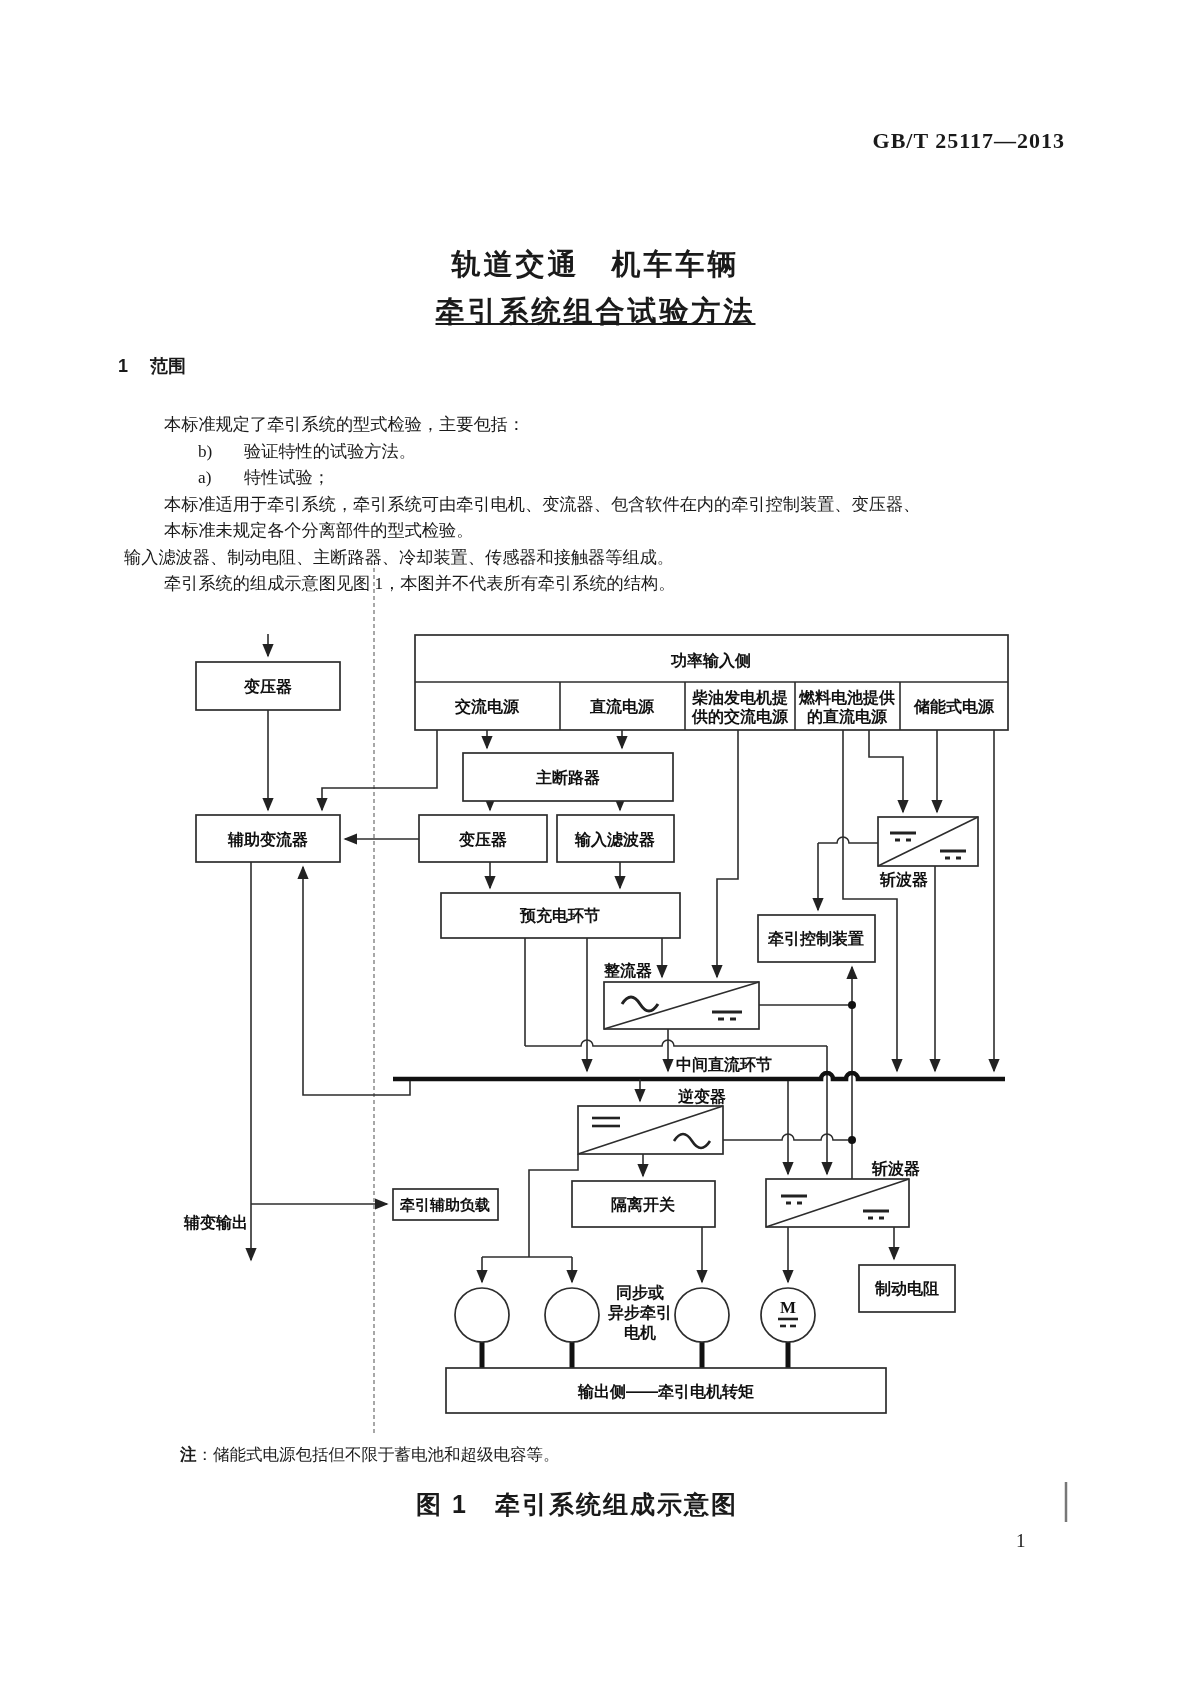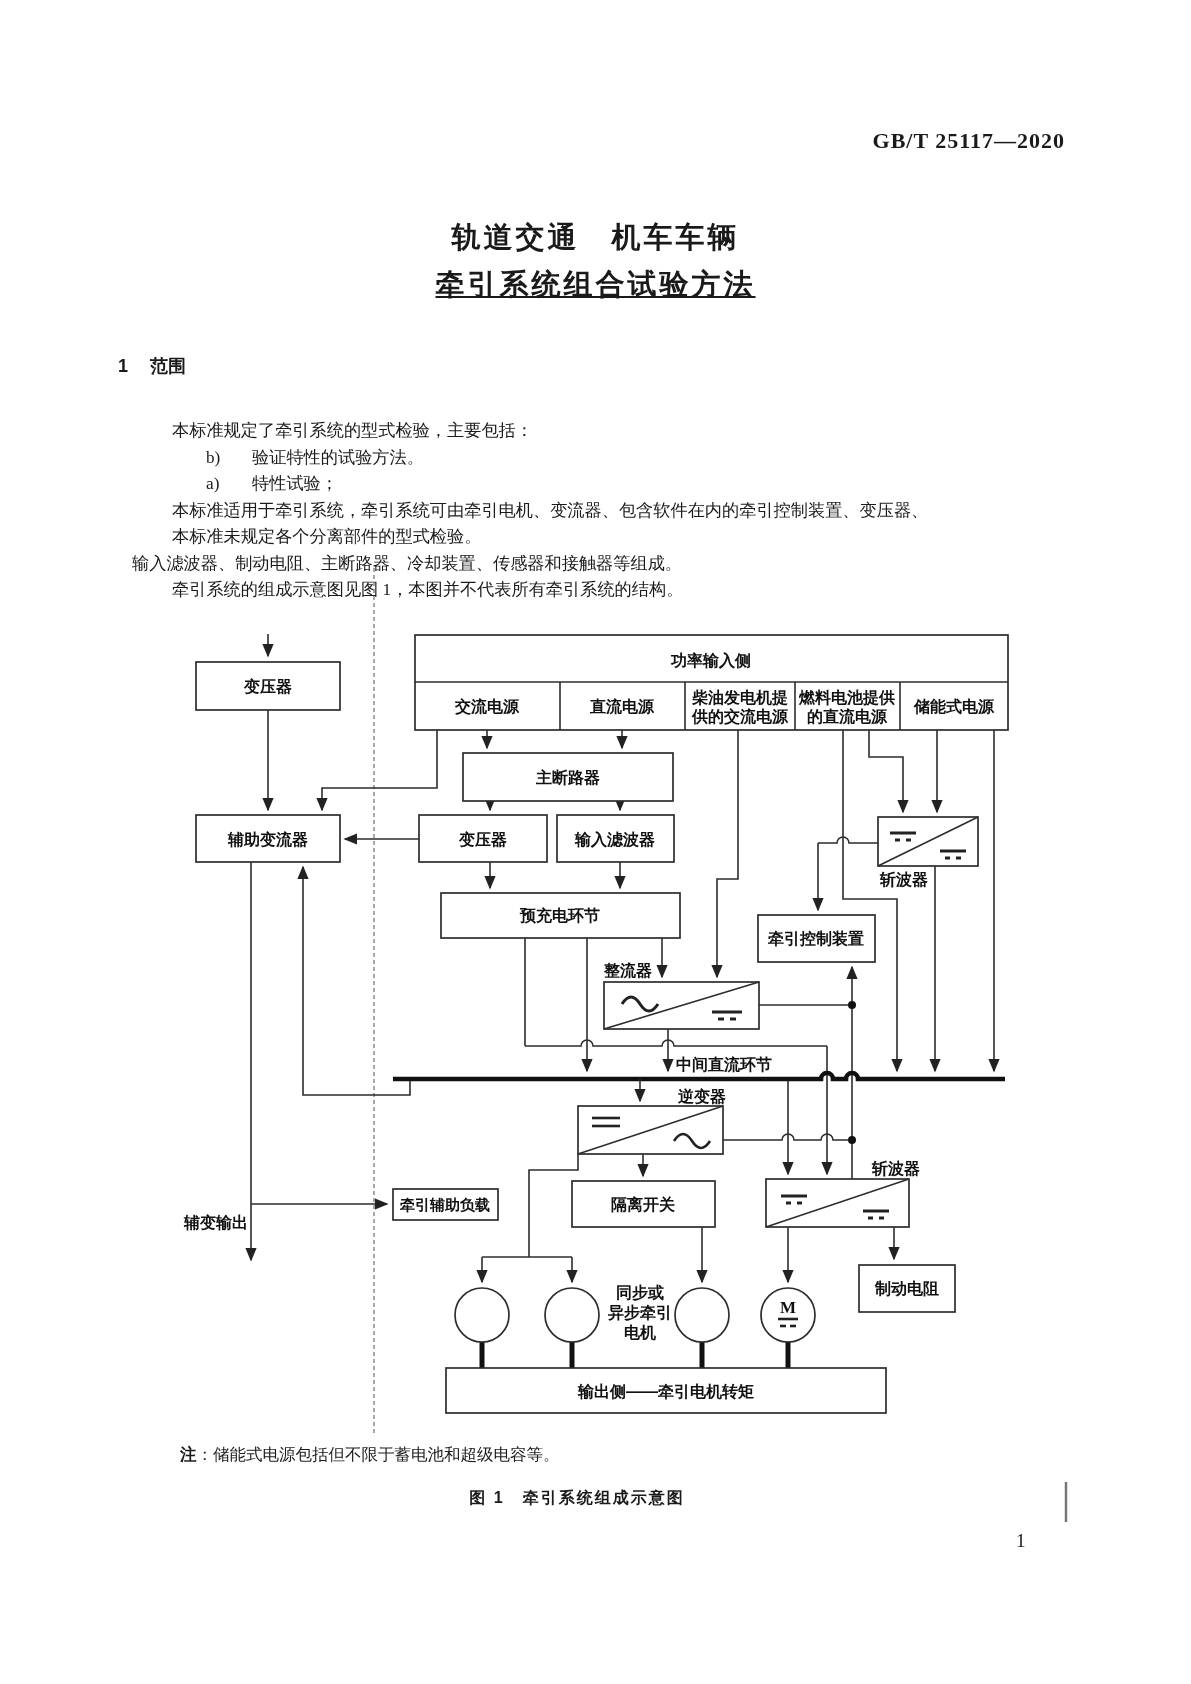--- a/index.html
+++ b/index.html
@@ -7,49 +7,49 @@
     width:1191px;height:1684px;position:relative;background:#ffffff;
     font-family:"Liberation Serif","DejaVu Serif",serif;color:#1a1a1a;
   }
   .abs{position:absolute;}
   #std-header{
     top:128px;right:126px;font-weight:bold;font-size:22px;
     letter-spacing:1px;font-family:"Liberation Serif",serif;
   }
   #doc-title{top:218px;left:0;width:100%;text-align:center;
     font-family:"Liberation Sans","DejaVu Sans",sans-serif;font-weight:bold;}
-  #doc-title .t1{font-size:29px;letter-spacing:3px;}
+  #doc-title .t1{font-size:29px;letter-spacing:3px;margin-top:27px;}
   #doc-title .t2{font-size:29px;letter-spacing:3px;margin-top:7px;text-decoration:underline;}
   #sec-head{top:354px;left:118px;font-family:"Liberation Sans",sans-serif;
     font-weight:bold;font-size:18px;}
   #sec-head span{margin-right:22px;}
-  #body-text{top:412px;left:132px;width:935px;font-size:17.2px;line-height:26.5px;margin-top:6px;}
+  #body-text{top:412px;left:124px;width:935px;font-size:17.2px;line-height:26.5px;}
   #body-text .ind{ text-indent:40px;}
   .abline{padding-left:74px;}
   .abline .mk{display:inline-block;width:46px;}
   #note-line{top:1444px;left:180px;font-size:16.5px;}
   #note-line b{font-family:"Liberation Sans",sans-serif;}
   #fig-caption{top:1488px;left:0;width:1154px;text-align:center;
-    font-family:"Liberation Sans",sans-serif;font-weight:bold;font-size:16px;letter-spacing:2px;}
+    font-family:"Liberation Sans",sans-serif;font-weight:bold;font-size:25px;letter-spacing:2px;}
   #page-num{top:1530px;left:1016px;font-size:19px;}
   svg{position:absolute;left:0;top:0;}
   .ln{stroke:#2d2d2d;stroke-width:1.6;fill:none;}
   .bus{stroke:#111;stroke-width:4.6;fill:none;}
   .thick{stroke:#111;stroke-width:5;fill:none;}
   .bx{stroke:#2d2d2d;stroke-width:1.7;fill:#fff;}
   .sym{stroke:#222;fill:none;}
   .dash{stroke:#8a8a8a;stroke-width:1.5;stroke-dasharray:4 3;fill:none;}
   .dlabel{font-family:"Liberation Sans","DejaVu Sans",sans-serif;font-weight:bold;
     font-size:16px;fill:#111;}
   .mark{stroke:#777;stroke-width:2.5;}
 </style>
 </head>
 <body>
 
-<div class="abs" id="std-header">GB/T 25117—2020</div>
+<div class="abs" id="std-header">GB/T 25117—2013</div>
 
 <div class="abs" id="doc-title">
   <div class="t1">轨道交通　机车车辆</div>
   <div class="t2">牵引系统组合试验方法</div>
 </div>
 
 <div class="abs" id="sec-head">
   <span>1</span><span>范围</span>
 </div>
 

